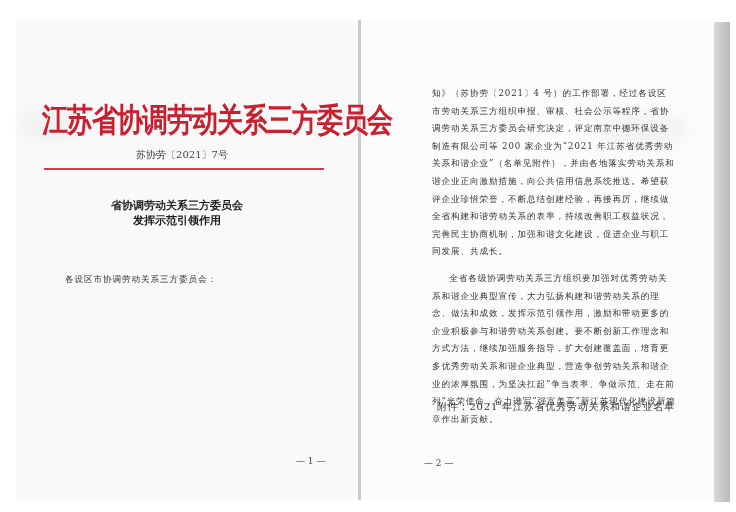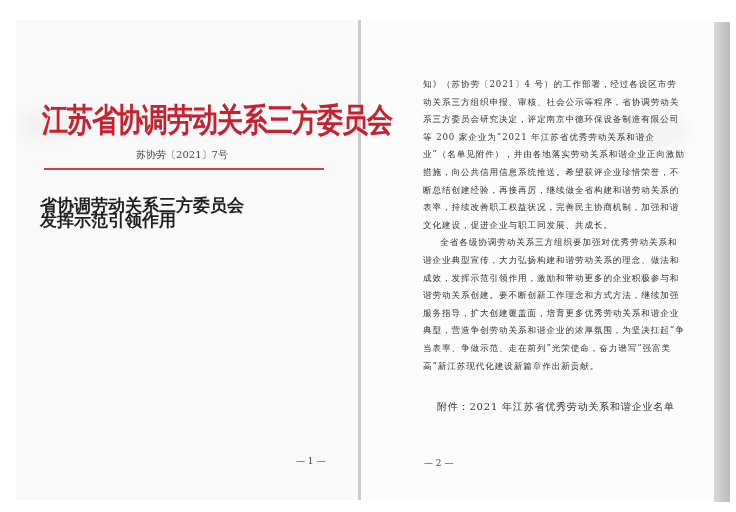--- a/index.html
+++ b/index.html
@@ -27,28 +27,28 @@
       white-space:nowrap;
     }
     .doc-number {
       position:absolute; left:42px; top:148px; width:280px; text-align:center;
       font-size:10px; color:#444;
     }
     .red-rule {
       position:absolute; left:44px; top:168px; width:280px; height:2px; background:#d2404a;
     }
     .notice-title {
-      position:absolute; left:40px; top:198px; width:290px; 
-      font-size:17px; font-weight:bold; line-height:15px; color:#1e1e1e;
+      position:absolute; left:32px; top:198px; width:290px; text-align:center;
+      font-size:11px; font-weight:bold; line-height:15px; color:#1e1e1e;
     }
     .body-text {
       position:absolute; font-size:8.6px; line-height:17.6px; color:#333;
       letter-spacing:0.9px;
     }
-    .body-text p { margin:0; }
+    .body-text p { margin:9px; }
     .indent { text-indent:2em; }
     #left-body { left:56px; top:262px; width:262px; }
     #right-body { left:423px; top:76px; width:262px; }
     .page-num { position:absolute; font-size:9px; color:#444; }
     #page-num-1 { left:296px; top:456px; }
     #page-num-2 { left:424px; top:458px; }
     .attachment { position:absolute; left:437px; top:400px; font-size:10px; color:#333; letter-spacing:0.8px; white-space:nowrap; }
   </style>
 </head>
 <body>
@@ -63,20 +63,21 @@
 <div class="red-title">江苏省协调劳动关系三方委员会</div>
 <div class="doc-number">苏协劳〔2021〕7号</div>
 <div class="red-rule"></div>
 
 <div class="notice-title">
   <div>省协调劳动关系三方委员会</div>
   <div>发挥示范引领作用</div>
 </div>
 
 <div class="body-text" id="left-body">
+  <p>各设区市协调劳动关系三方委员会：</p>
 </div>
 <div class="page-num" id="page-num-1">— 1 —</div>
 
 <div class="body-text" id="right-body">
   <p>知》（苏协劳〔2021〕4 号）的工作部署，经过各设区市劳动关系三方组织申报、审核、社会公示等程序，省协调劳动关系三方委员会研究决定，评定南京中德环保设备制造有限公司等 200 家企业为“2021 年江苏省优秀劳动关系和谐企业”（名单见附件），并由各地落实劳动关系和谐企业正向激励措施，向公共信用信息系统推送。希望获评企业珍惜荣誉，不断总结创建经验，再接再厉，继续做全省构建和谐劳动关系的表率，持续改善职工权益状况，完善民主协商机制，加强和谐文化建设，促进企业与职工同发展、共成长。</p>
   <p class="indent">全省各级协调劳动关系三方组织要加强对优秀劳动关系和谐企业典型宣传，大力弘扬构建和谐劳动关系的理念、做法和成效，发挥示范引领作用，激励和带动更多的企业积极参与和谐劳动关系创建。要不断创新工作理念和方式方法，继续加强服务指导，扩大创建覆盖面，培育更多优秀劳动关系和谐企业典型，营造争创劳动关系和谐企业的浓厚氛围，为坚决扛起“争当表率、争做示范、走在前列”光荣使命，奋力谱写“强富美高”新江苏现代化建设新篇章作出新贡献。</p>
 </div>
 <div class="attachment">附件：2021 年江苏省优秀劳动关系和谐企业名单</div>
 <div class="page-num" id="page-num-2">— 2 —</div>
 

